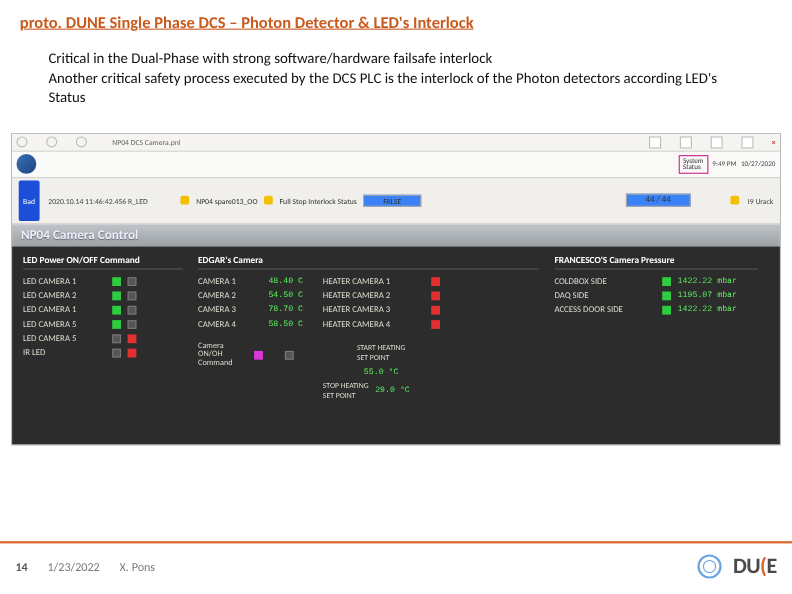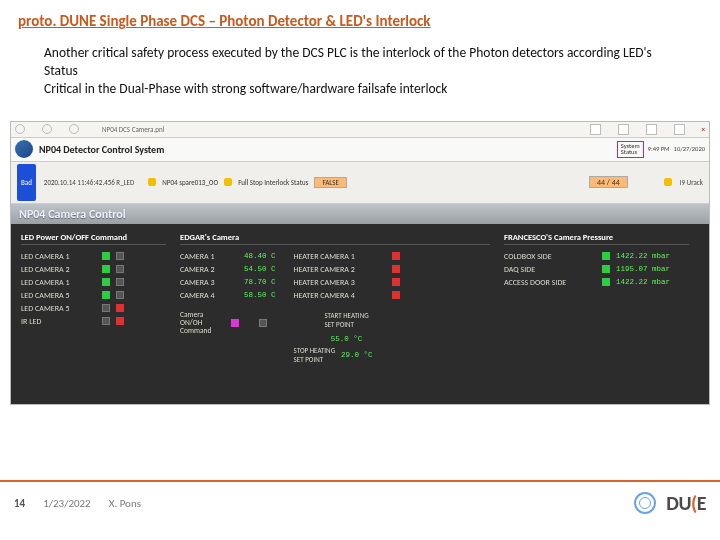--- a/index.html
+++ b/index.html
@@ -63,62 +63,61 @@
   .sq-mag { background:#d838d8; }
   .led-label { min-width:75px; }
   .cam-label { min-width:58px; }
   .heat-label { min-width:92px; }
   .press-label { min-width:92px; }
 
   .oncmd { margin-top:8px; display:flex; align-items:center; gap:20px; }
   .oncmd .cmd-label { font-size:7.5px; line-height:1.1; color:#dcdccf; }
 
   .footer {
-    position:absolute; bottom:16px; left:0; right:0; height:44px;
+    position:absolute; bottom:4px; left:0; right:0; height:44px;
     border-top:2px solid #d8642c; display:flex; align-items:center;
     padding: 0 14px; font-size:11px; color:#7a7a7a; gap:18px;
   }
   .footer .page-num { font-weight:700; color:#555; }
   .footer .right-logos { margin-left:auto; display:flex; align-items:center; gap:10px; }
   .ring-logo { width:22px; height:22px; border:2px solid #6aa3e0; border-radius:50%; position:relative; }
   .ring-logo::after{content:"";position:absolute;inset:3px;border:1px solid #6aa3e0;border-radius:50%;}
   .dune-logo { font-weight:800; color:#4a4a4a; font-size:20px; letter-spacing:-0.5px; }
   .dune-logo .accent { color:#d8642c; }
 
-  .status-line { display:flex; align-items:center; gap:6px; font-size:7px; color:#333; margin-left:6px; }
-  .white-field { background:#fdba74; border:1px solid #aaa; padding:0 7px; color:#333; }
+  .status-line { display:flex; align-items:center; gap:6px; font-size:7px; color:#333; margin-left:22px; }
+  .white-field { background:#3b82f6; border:1px solid #aaa; padding:0 17px; color:#333; }
 </style>
 </head>
 <body>
 
 <div class="slide-title">proto. DUNE Single Phase DCS – Photon Detector &amp; LED's Interlock</div>
 
 <div class="body-text">
+  <div>Critical in the Dual-Phase with strong software/hardware failsafe interlock</div>
   <div>Another critical safety process executed by the DCS PLC is the interlock of the Photon detectors according LED's Status</div>
-  <div>Critical in the Dual-Phase with strong software/hardware failsafe interlock</div>
 </div>
 
 <div class="screenshot">
 
   <div class="toolbar">
     <span class="tb-circle"></span>
     <span class="tb-circle"></span>
     <span class="tb-circle"></span>
     <span style="margin-left:6px;">NP04 DCS Camera.pnl</span>
     <span class="tb-sep"></span>
     <span class="tb-btn"></span>
     <span class="tb-btn"></span>
     <span class="tb-btn"></span>
     <span class="tb-btn"></span>
     <span class="tb-close">×</span>
   </div>
 
   <div class="header2">
     <span class="logo-sw"></span>
-    <span class="sys-title">NP04 Detector Control System</span>
     <span class="spacer"></span>
     <span class="rightbox">
       <span class="sys-status" style="white-space:pre-line;">System
 Status</span>
       <span class="time-cell">9:49 PM</span>
       <span class="time-cell">10/27/2020</span>
     </span>
   </div>
 
   <div style="display:flex;align-items:center;gap:8px;padding:2px 6px;border-bottom:1px solid #ccc;background:#f0efec;">

